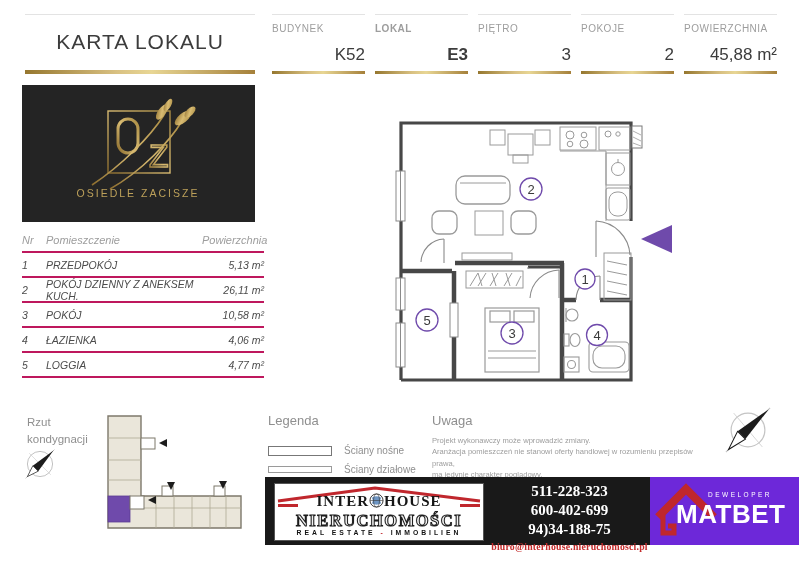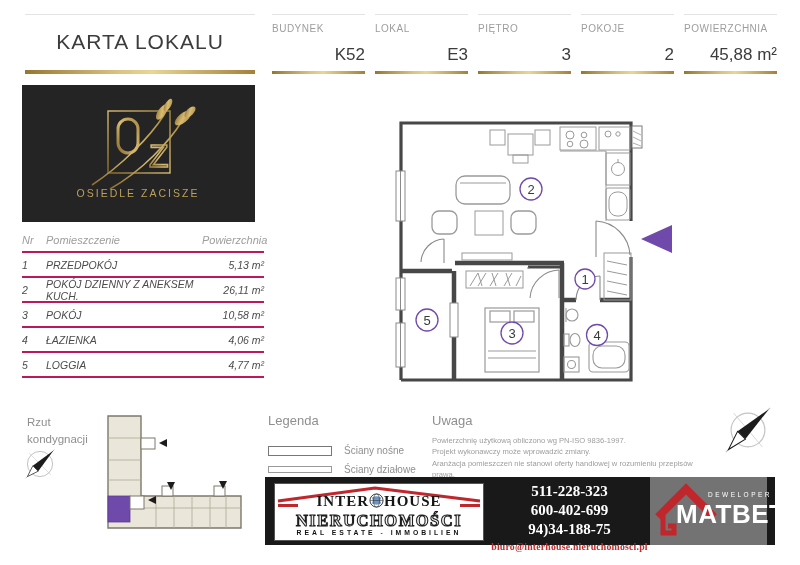--- a/index.html
+++ b/index.html
@@ -47,42 +47,42 @@
           font-family:"Liberation Serif",serif;font-weight:bold;font-size:15px;color:#161616;letter-spacing:1px;}
   .ih-sub{position:absolute;left:0;top:27px;width:100%;text-align:center;
           font-family:"Liberation Serif",serif;font-weight:bold;font-size:16.5px;letter-spacing:1.5px;
           color:#f2f2f2;-webkit-text-stroke:1px #1c1c1c;text-shadow:0 0 1px #1c1c1c;}
   .ih-tag{position:absolute;left:0;top:45px;width:100%;text-align:center;
           font-size:6.8px;font-weight:bold;letter-spacing:3px;color:#111;}
   .ih-tag .dash{color:#c0272d;}
   .phones{position:absolute;left:222px;top:5px;width:165px;text-align:center;
           font-family:"Liberation Serif",serif;font-weight:bold;color:#fff;font-size:15px;line-height:1.27;}
   .email{font-size:9.8px;color:#c32b2b;margin-top:2px;letter-spacing:.2px;}
-  .matbet{position:absolute;left:385px;top:0;width:117px;height:68px;background:#737373;}
+  .matbet{position:absolute;left:385px;top:0;width:149px;height:68px;background:#6d28d9;}
   .mb-dev{position:absolute;left:58px;top:14px;font-size:6.5px;letter-spacing:2.5px;color:#fff;}
   .mb-name{position:absolute;left:26px;top:22px;font-size:26px;font-weight:900;color:#fff;letter-spacing:.5px;}
 </style>
 </head>
 <body>
 
 <div id="card">
 
   <div class="abs title-block">
     <div class="topline"></div>
     <div class="title">KARTA LOKALU</div>
     <div class="goldbar" style="position:absolute;left:0;bottom:0;width:100%;height:4px;"></div>
   </div>
 
   <div class="abs field" style="left:272px;">
     <div class="topline"></div>
     <div class="lbl">BUDYNEK</div>
     <div class="val">K52</div>
     <div class="goldbar" style="position:absolute;left:0;bottom:0;width:100%;height:3px;"></div>
   </div>
-  <div class="abs field" style="left:375px;">
+  <div class="abs field" style="left:375px;font-weight:bold;">
     <div class="topline"></div>
     <div class="lbl">LOKAL</div>
     <div class="val">E3</div>
     <div class="goldbar" style="position:absolute;left:0;bottom:0;width:100%;height:3px;"></div>
   </div>
   <div class="abs field" style="left:478px;">
     <div class="topline"></div>
     <div class="lbl">PIĘTRO</div>
     <div class="val">3</div>
     <div class="goldbar" style="position:absolute;left:0;bottom:0;width:100%;height:3px;"></div>
@@ -331,21 +331,20 @@
       <div>Ściany nośne</div>
     </div>
     <div class="lg-item">
       <div class="sw2"></div>
       <div>Ściany działowe</div>
     </div>
   </div>
 
   <div class="abs notice">
     <div class="hd">Uwaga</div>
-    <div class="ln">Powierzchnię użytkową obliczono wg PN-ISO 9836-1997.</div>
     <div class="ln">Projekt wykonawczy może wprowadzić zmiany.</div>
     <div class="ln">Aranżacja pomieszczeń nie stanowi oferty handlowej w rozumieniu przepisów prawa,</div>
     <div class="ln">ma jedynie charakter poglądowy.</div>
   </div>
 
   <div class="abs" style="left:722px;top:404px;">
     <svg width="52" height="52" viewBox="0 0 40 40">
       <circle cx="20" cy="20" r="13" fill="none" stroke="#c4c4c4" stroke-width=".9"></circle>
       <line x1="3" y1="37" x2="37" y2="3" stroke="#c4c4c4" stroke-width=".9"></line>
       <line x1="9" y1="7" x2="31" y2="33" stroke="#d2d2d2" stroke-width=".7"></line>

